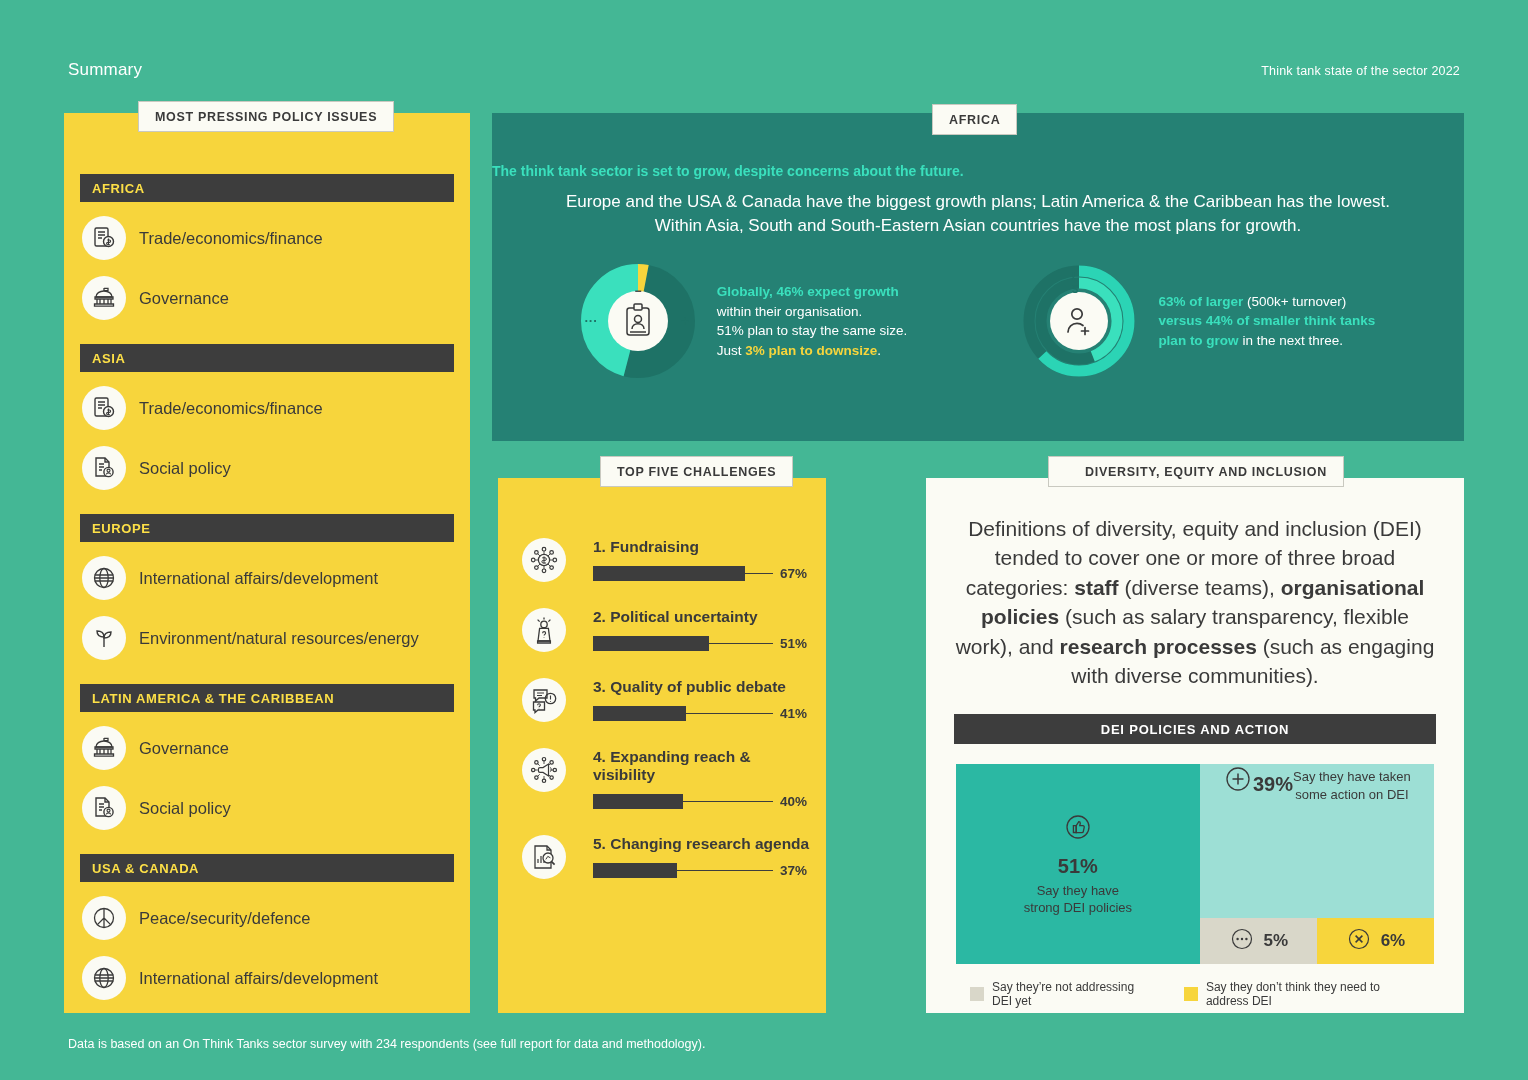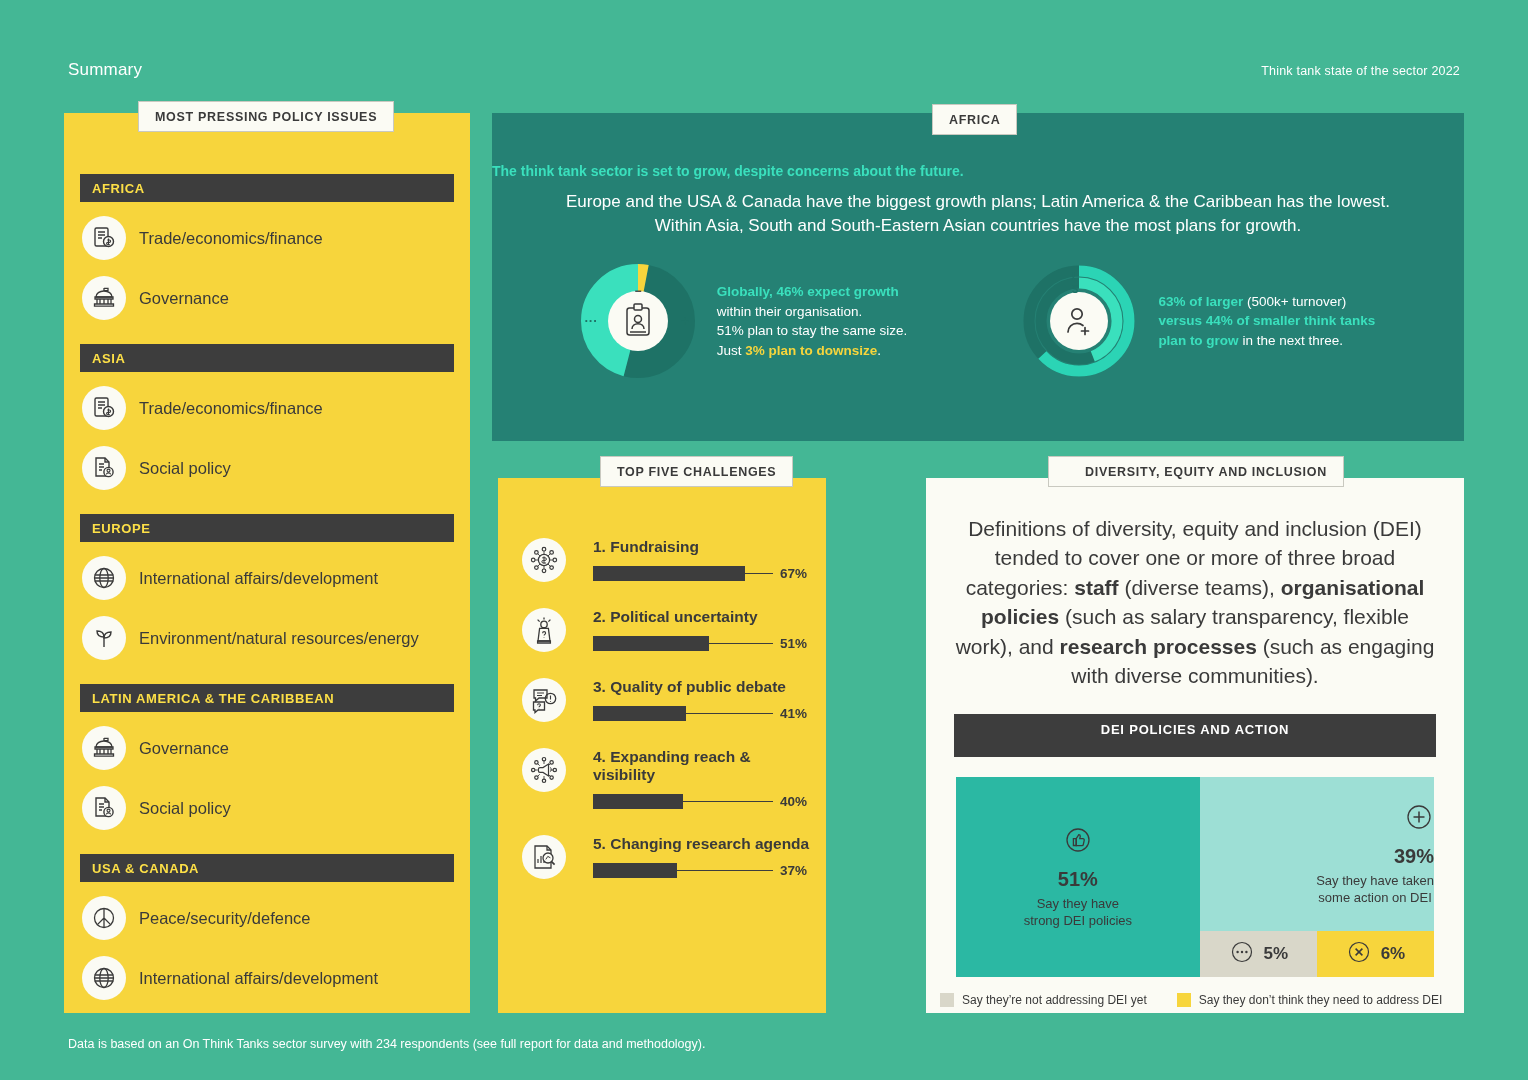--- a/index.html
+++ b/index.html
@@ -114,52 +114,52 @@
     width:538px; height:535px;
     background:#fbfbf4;
   }
   .dei-body{
     margin:36px 26px 0; text-align:center;
     font-size:21px; line-height:1.4; color:#3a3a3a;
   }
   .dei-subbar{
     background:#3d3d3d; color:#ffffff;
     font-size:13px; font-weight:bold; letter-spacing:.8px;
-    text-align:center; padding:8px 0 20px;
+    text-align:center; padding:8px 0 7px;
     margin:24px 28px 0;
   }
   .dei-grid{
     position:relative; margin:20px 30px 0;
     height:200px; display:flex;
   }
   .dei-left{
     width:51%; background:#2bb8a3;
     display:flex; flex-direction:column;
     align-items:center; justify-content:center;
   }
   .dei-right{ width:49%; display:flex; flex-direction:column; }
   .dei-right-top{
     flex:1; background:#9ddfd5;
-    display:flex; flex-direction:column;
-    align-items:flex-end; justify-content:center;
+    display:flex; flex-direction:row;
+    align-items:flex-start; justify-content:center;
   }
   .dei-right-bot{ height:46px; display:flex; }
   .dei-grey{
     flex:1; background:#d9d7c9;
     display:flex; align-items:center; justify-content:center; gap:9px;
   }
   .dei-yellow{
     flex:1; background:#f7d53c;
     display:flex; align-items:center; justify-content:center; gap:9px;
   }
   .dei-big{ font-size:20px; font-weight:bold; margin-top:9px; }
   .dei-small{ font-size:13px; line-height:1.35; text-align:center; margin-top:4px; }
   .dei-cellpct{ font-size:17px; font-weight:bold; }
   .dei-legend{
-    display:flex; margin:16px 14px 0; gap:30px; align-items:flex-start;
+    display:flex; margin:16px 44px 0; gap:30px; align-items:flex-start;
   }
   .leg-item{ display:flex; align-items:center; gap:8px; font-size:12px; }
   .leg-sw{ width:14px; height:14px; flex:0 0 14px; }
 </style>
 </head>
 <body>
 
 <div class="hdr-left">Summary</div>
 <div class="hdr-right">Think tank state of the sector 2022</div>
 

